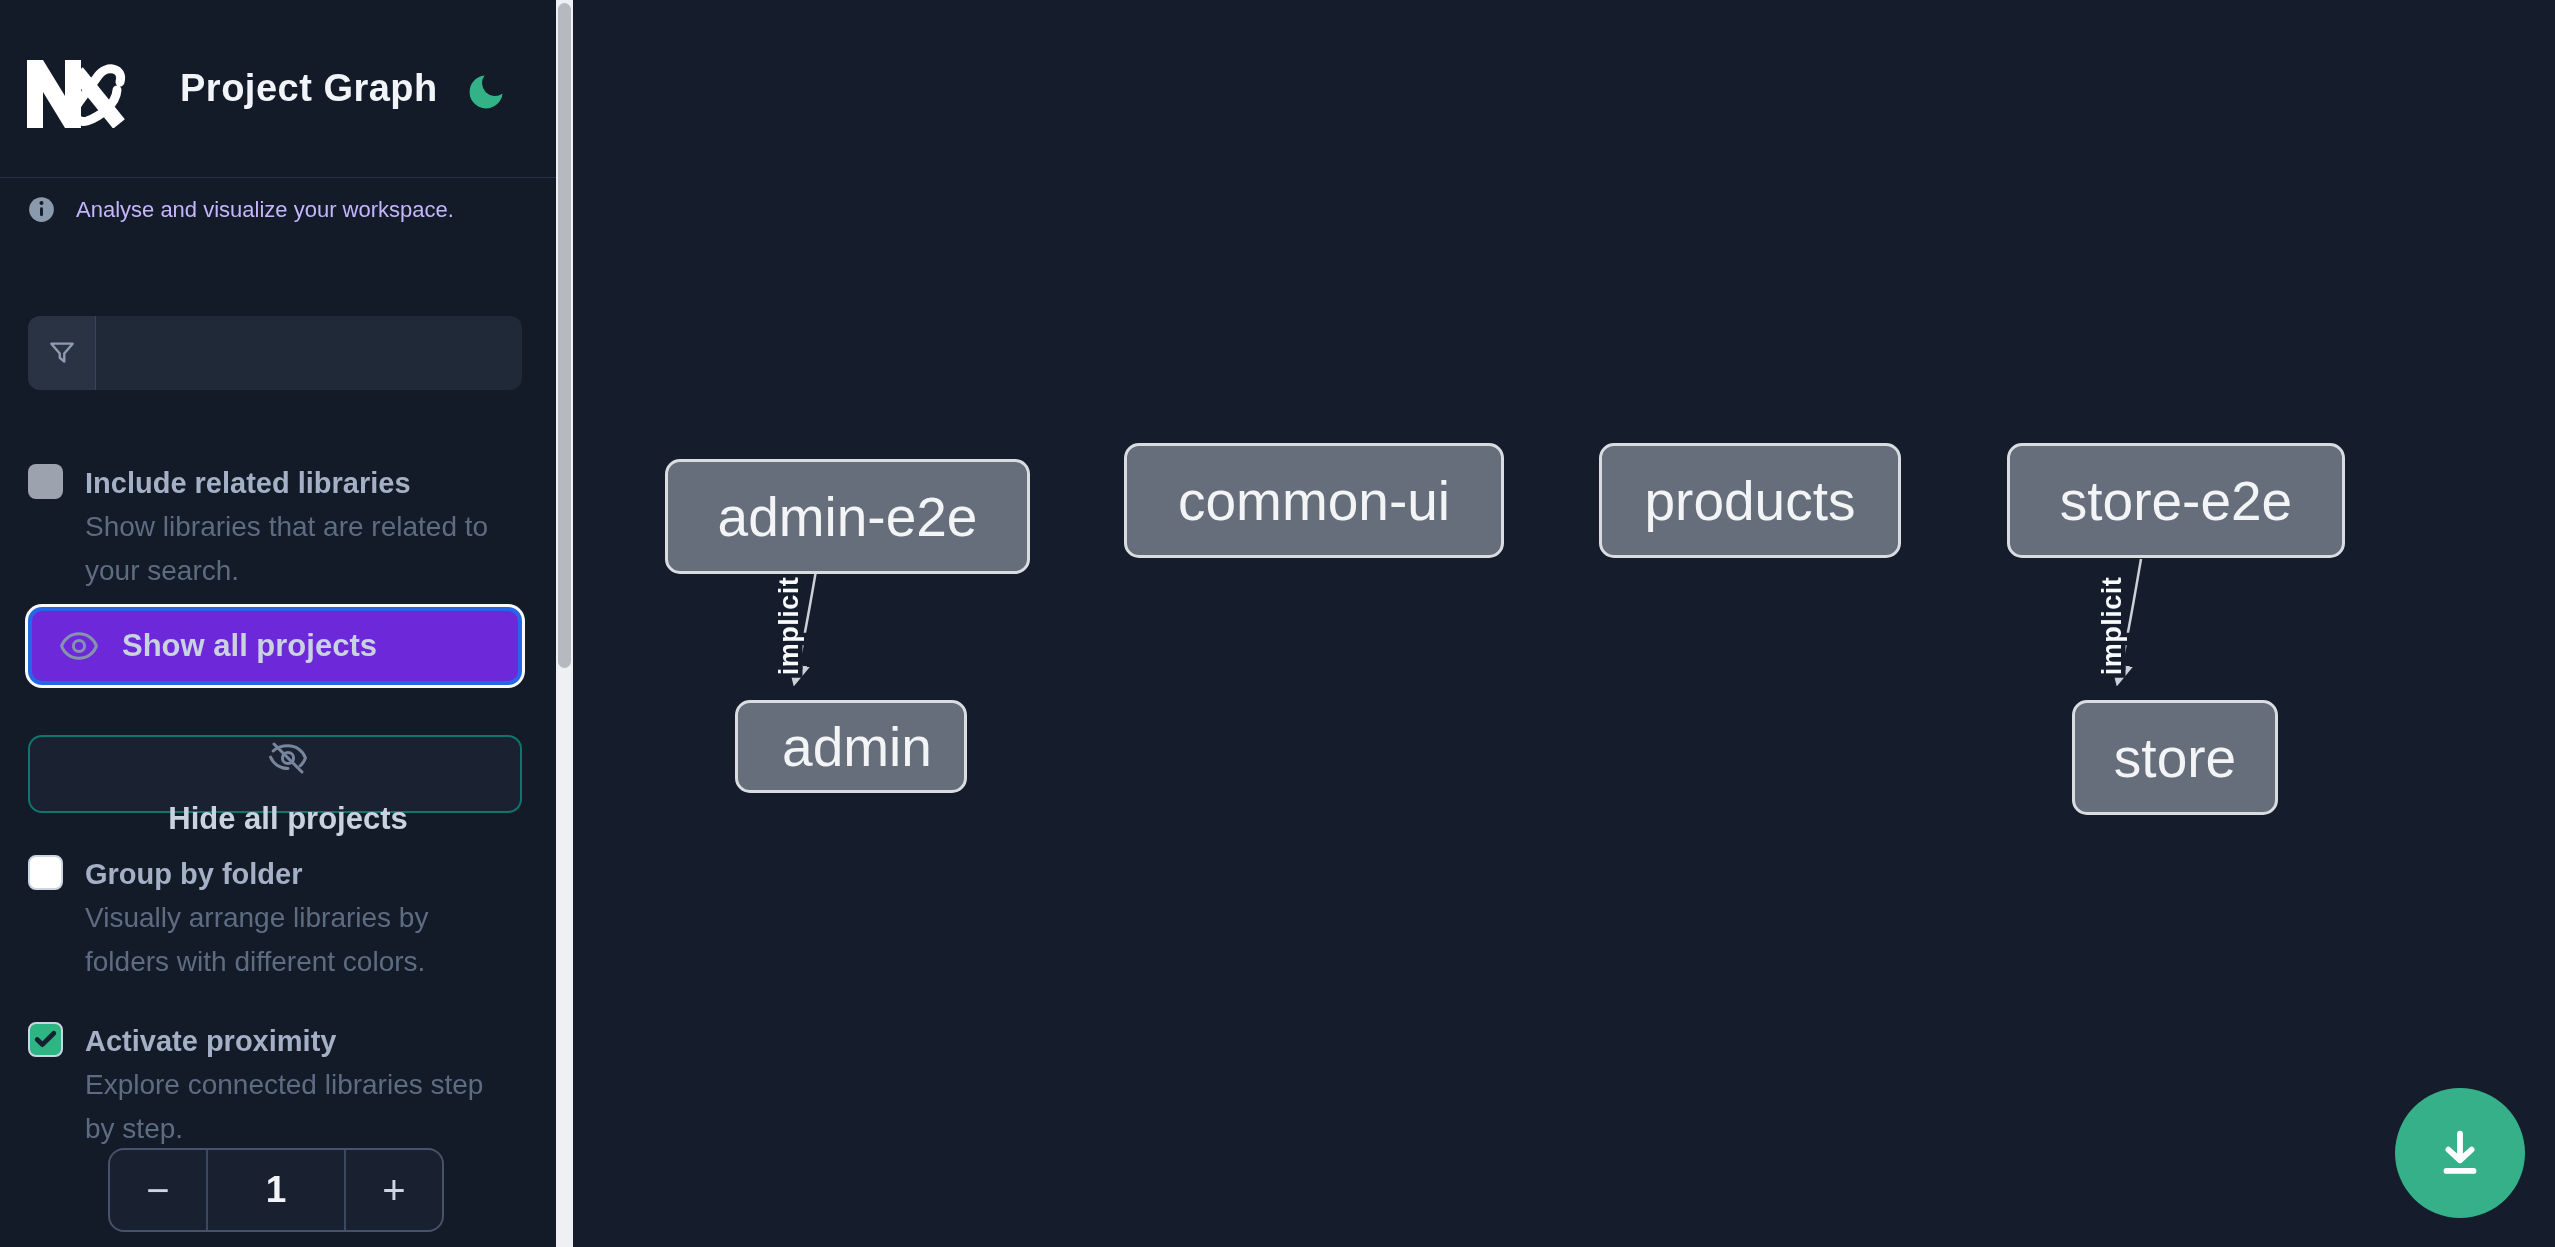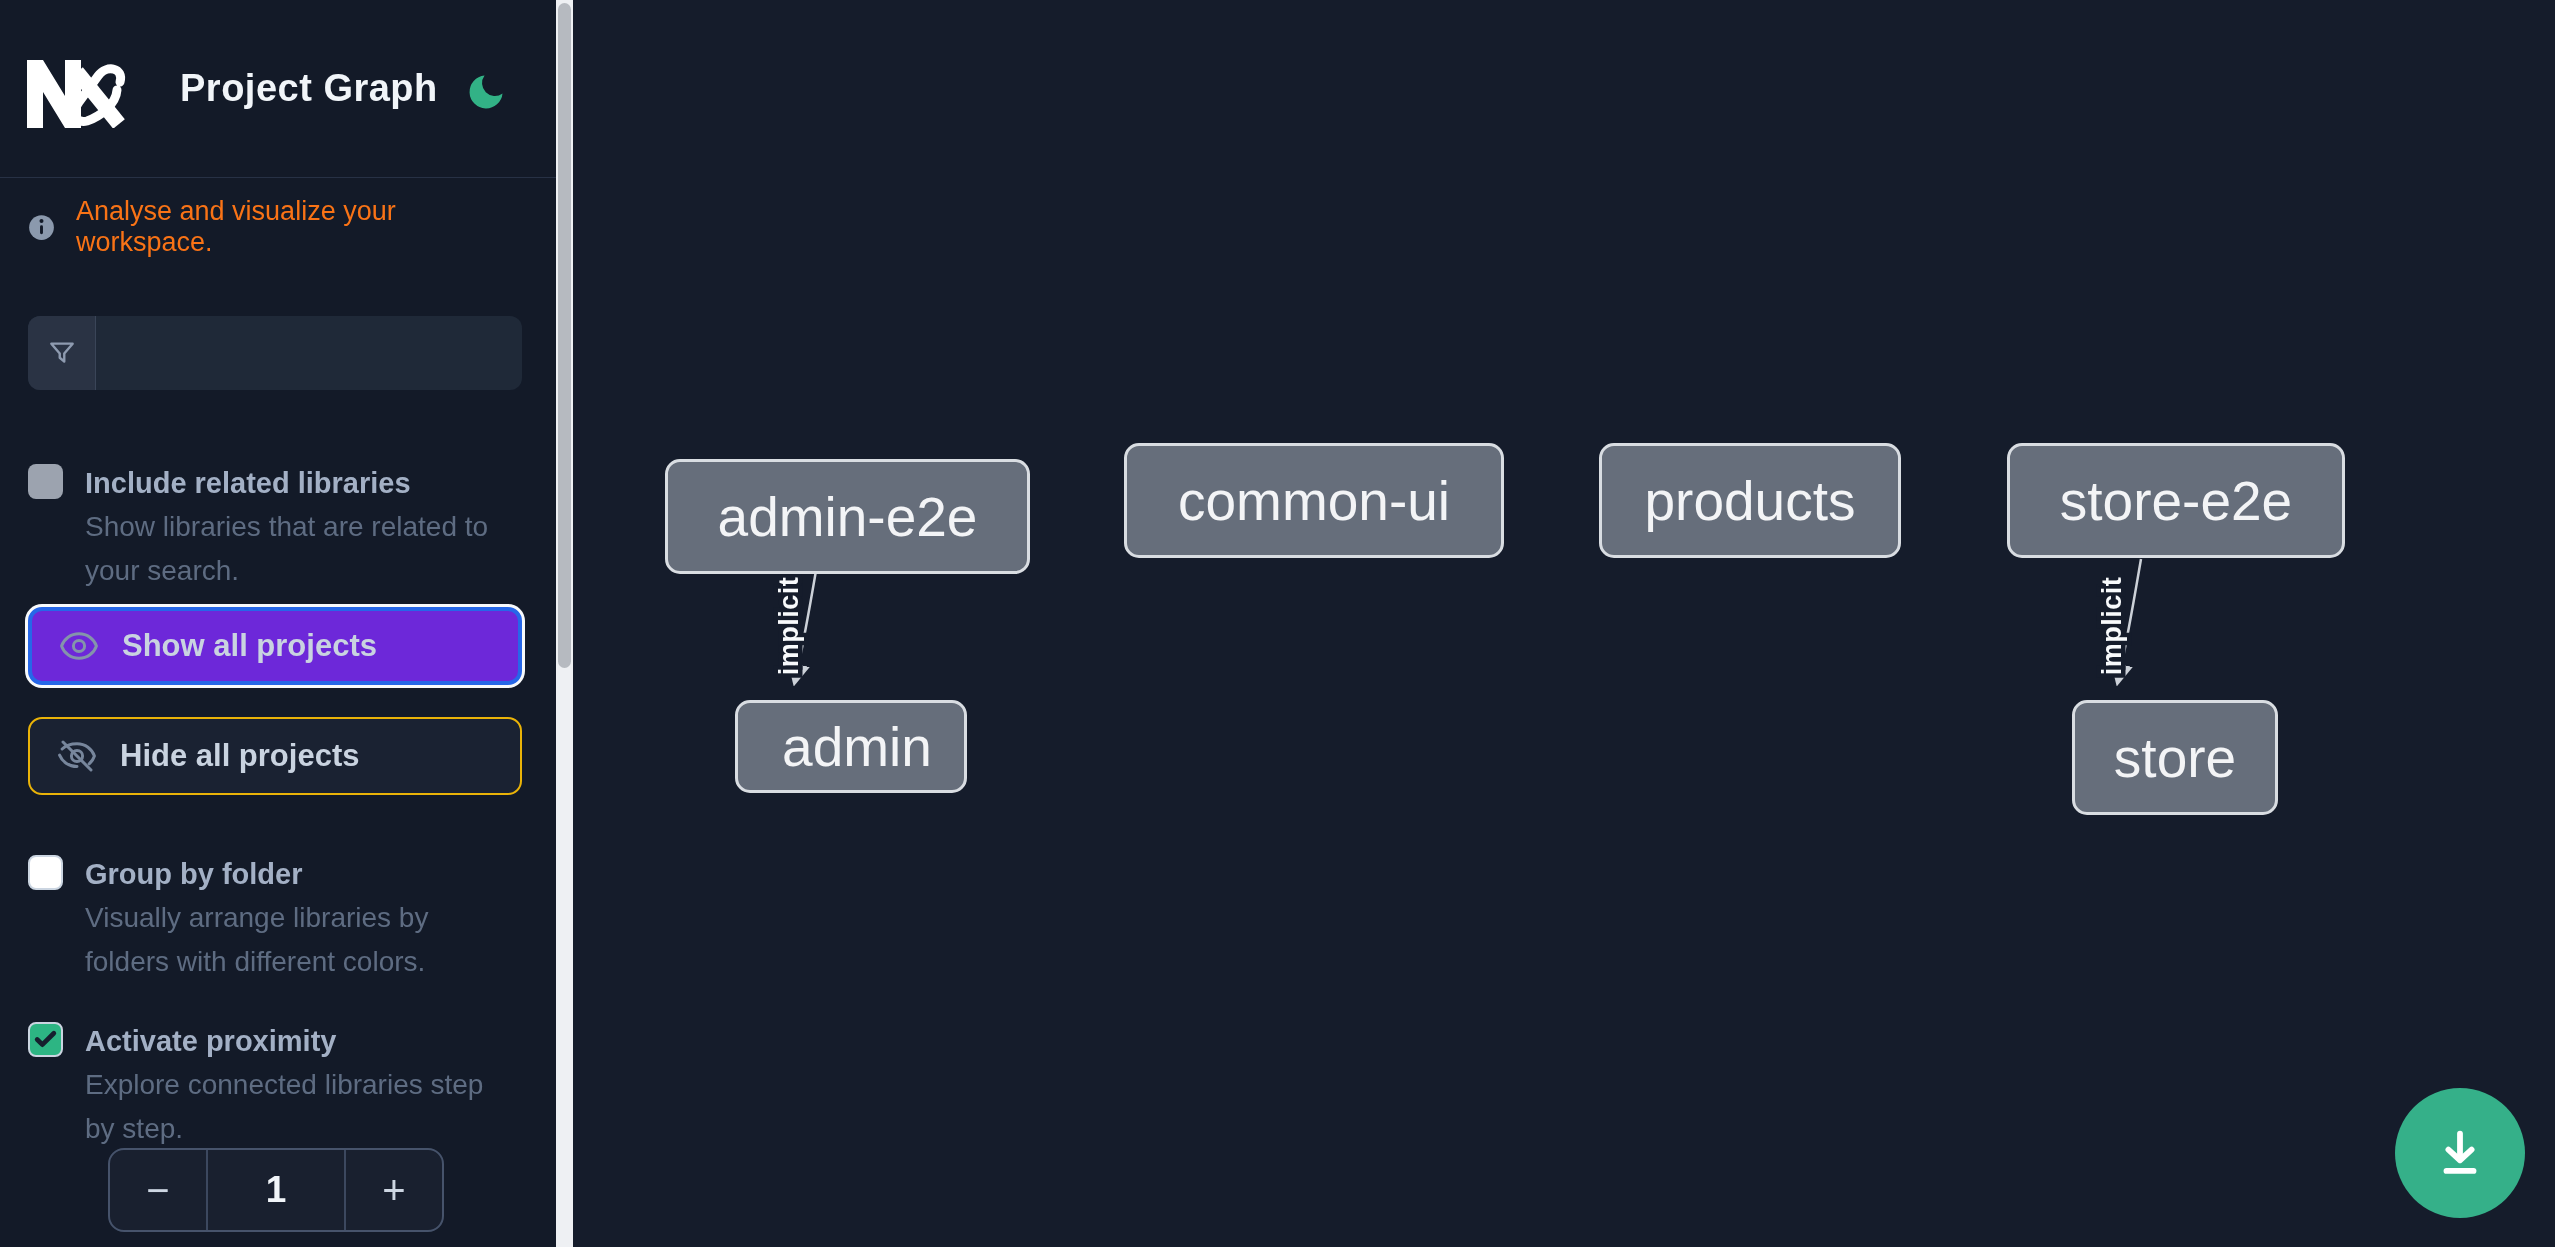--- a/index.html
+++ b/index.html
@@ -25,21 +25,21 @@
     position:absolute; left:180px; top:67px;
     font-size:38px; font-weight:700; color:#f1f5f9; letter-spacing:0.5px;
   }
   .moon-btn { position:absolute; left:464px; top:70px; width:44px; height:44px; cursor:pointer; }
 
   .info-row {
     position:absolute; left:28px; top:196px; width:500px;
     display:flex; align-items:center; gap:21px;
   }
   .info-icon { width:27px; height:27px; flex:0 0 auto; }
-  .tagline { font-size:27px; color:#f97316; }
+  .tagline { font-size:22px; color:#c4b5fd; }
 
   .filter-box {
     position:absolute; left:28px; top:316px; width:494px; height:74px;
     background:#1f2938; border-radius:12px; display:flex; overflow:hidden;
   }
   .funnel-seg {
     width:68px; background:#2a3344; border-right:1px solid #3a4558;
     display:flex; align-items:center; justify-content:center; flex:0 0 auto;
   }
   .filter-input {
@@ -75,21 +75,21 @@
     position:absolute; left:28px; width:494px; height:78px;
     border-radius:14px; background:#1a2232;
     display:flex; align-items:center; gap:22px; padding-left:26px;
     font-size:31px; font-weight:600; color:#c9d3e0; cursor:pointer;
   }
   .btn-show {
     top:607px; background:#6d28d9;
     border:4px solid #2667e8;
     box-shadow:0 0 0 3px #f8fafc;
   }
-  .btn-hide { top:717px; border:2px solid #eab308; }
+  .btn-hide { top:735px; border:2px solid #0f766e;flex-direction:column; }
   .btn-icon { width:42px; height:42px; flex:0 0 auto; }
 
   .stepper {
     position:absolute; left:108px; top:1148px; width:336px; height:84px;
     border:2px solid #46536b; border-radius:16px; display:flex;
     background:#19202f; overflow:hidden;
   }
   .step-btn {
     width:96px; display:flex; align-items:center; justify-content:center;
     font-size:40px; color:#cdd6e2; cursor:pointer; background:transparent;

